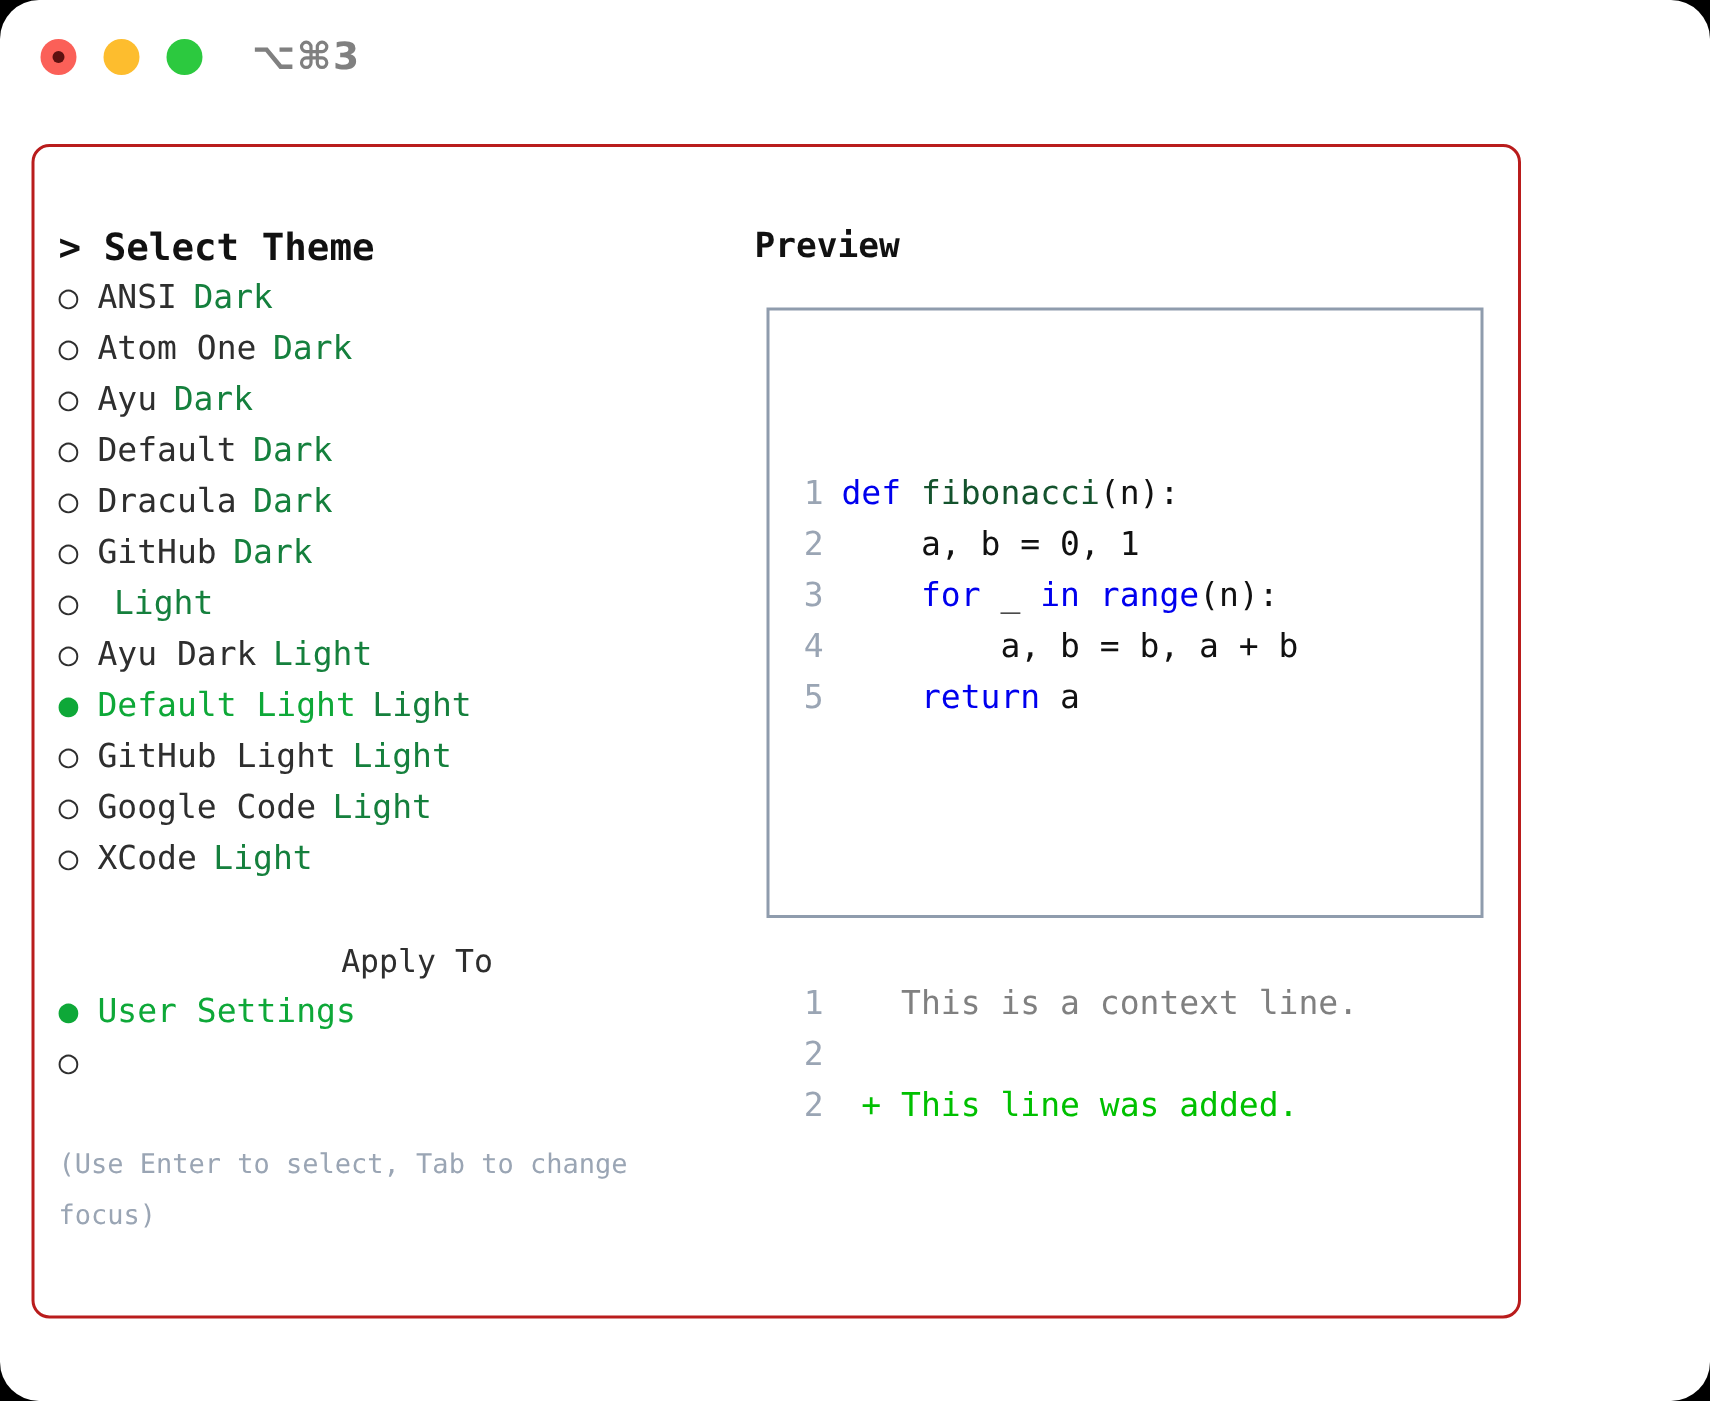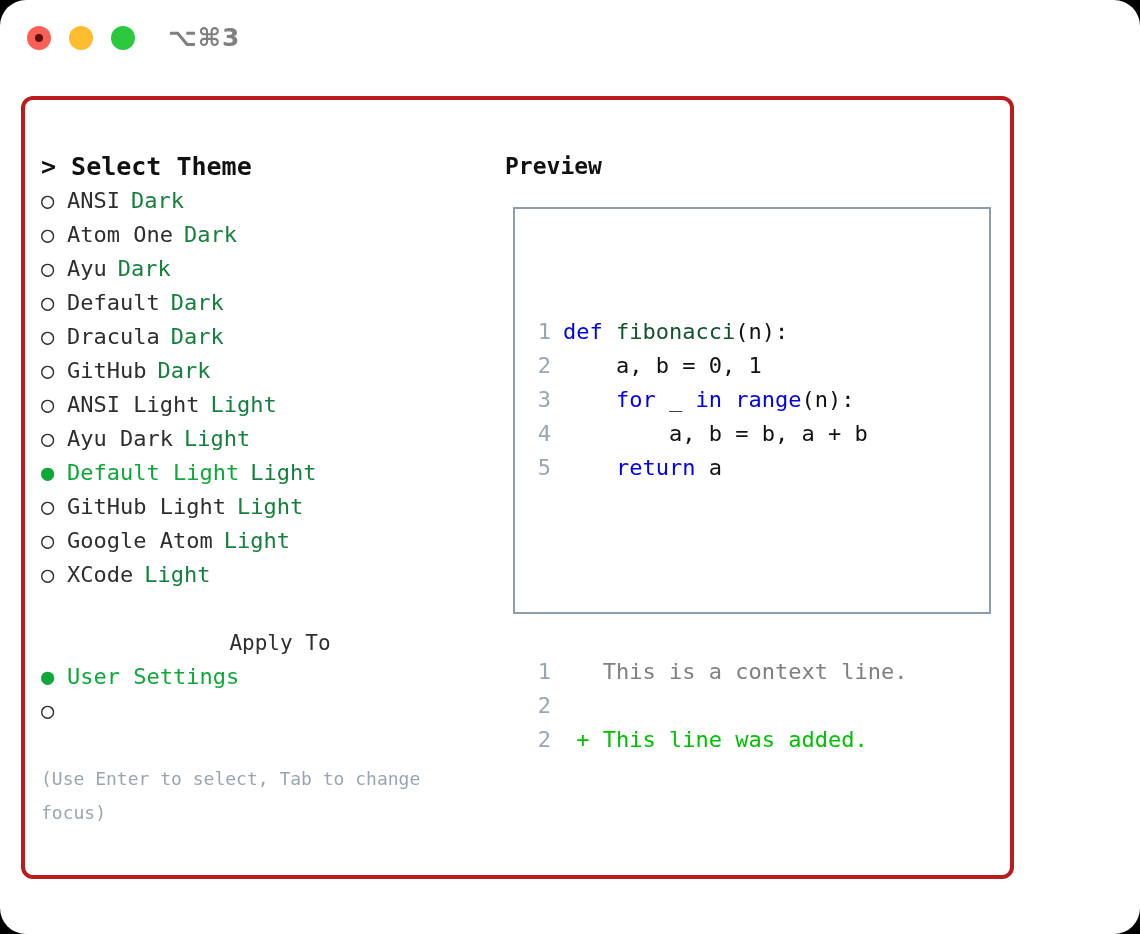--- a/index.html
+++ b/index.html
@@ -61,21 +61,21 @@
     color: #808080;
     line-height: 32px;
   }
 
   
   .panel {
     position: absolute;
     left: 21px; top: 96px;
     width: 993px;
     height: 783px;
-    border: 4px solid #b91c1c;
+    border: 2px solid #b91c1c;
     border-radius: 12px;
     background: #ffffff;
   }
 
   
   .left-col {
     position: absolute;
     left: 16px; top: 50px;
     width: 450px;
   }
@@ -198,25 +198,25 @@
 
     <div class="left-col">
       <div class="mono list-header">&gt; Select Theme</div>
       <div id="theme-list">
           <div class="mono theme-row"><span class="marker">○</span><span class="theme-name">ANSI</span><span class="theme-tag">Dark</span></div>
           <div class="mono theme-row"><span class="marker">○</span><span class="theme-name">Atom One</span><span class="theme-tag">Dark</span></div>
           <div class="mono theme-row"><span class="marker">○</span><span class="theme-name">Ayu</span><span class="theme-tag">Dark</span></div>
           <div class="mono theme-row"><span class="marker">○</span><span class="theme-name">Default</span><span class="theme-tag">Dark</span></div>
           <div class="mono theme-row"><span class="marker">○</span><span class="theme-name">Dracula</span><span class="theme-tag">Dark</span></div>
           <div class="mono theme-row"><span class="marker">○</span><span class="theme-name">GitHub</span><span class="theme-tag">Dark</span></div>
-          <div class="mono theme-row"><span class="marker">○</span><span class="theme-name">ANSI Light</span><span class="theme-tag">Light</span></div>
+          <div class="mono theme-row"><span class="marker">○</span><span class="theme-tag">Light</span></div>
           <div class="mono theme-row"><span class="marker">○</span><span class="theme-name">Ayu Dark</span><span class="theme-tag">Light</span></div>
           <div class="mono theme-row selected"><span class="marker">●</span><span class="theme-name">Default Light</span><span class="theme-tag">Light</span></div>
           <div class="mono theme-row"><span class="marker">○</span><span class="theme-name">GitHub Light</span><span class="theme-tag">Light</span></div>
-          <div class="mono theme-row"><span class="marker">○</span><span class="theme-name">Google Atom</span><span class="theme-tag">Light</span></div>
+          <div class="mono theme-row"><span class="marker">○</span><span class="theme-name">Google Code</span><span class="theme-tag">Light</span></div>
           <div class="mono theme-row"><span class="marker">○</span><span class="theme-name">XCode</span><span class="theme-tag">Light</span></div>
         </div>
 
       <div class="spacer-row"></div>
 
       <div class="mono apply-header">Apply To</div>
       <div id="apply-list">
           <div class="mono theme-row selected"><span class="marker">●</span><span class="theme-name">User Settings</span></div>
           <div class="mono theme-row"><span class="marker">○</span></div>
         </div>

